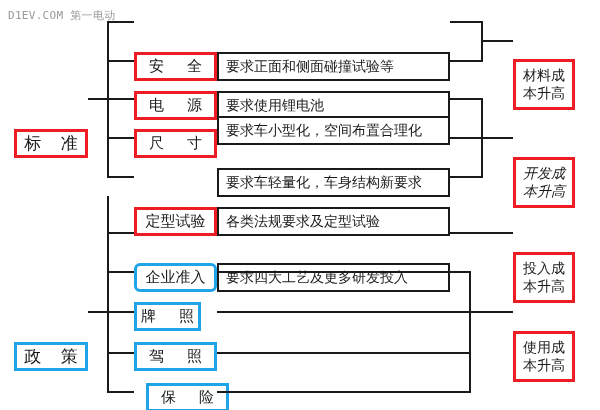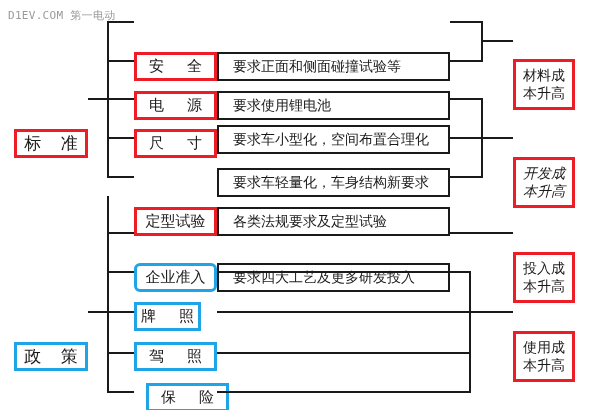--- a/index.html
+++ b/index.html
@@ -67,21 +67,21 @@
     font-size: 15px;
     font-weight: 500;
   }
   .box.cat.spaced {
     letter-spacing: 9px;
     text-indent: 9px;
   }
   .box.desc {
     font-size: 14px;
     justify-content: flex-start;
-    padding-left: 14px;
+    padding-left: 7px;
   }
   .box.outcome {
     font-size: 14px;
     flex-direction: column;
     justify-content: center;
     line-height: 1.25;
     font-weight: 500;
   }
   .box.outcome .l2 { display: block; }
 </style>
@@ -129,21 +129,21 @@
   <div class="box cat red spaced" style="left:134px; top:46px; width:83px; height:29px;">
     <span>电 源</span>
   </div>
   <div class="box desc black" style="left:217px; top:46px; width:233px; height:29px;">
     <span>要求使用锂电池</span>
   </div>
 
   <div class="box cat red spaced" style="left:134px; top:84px; width:83px; height:29px;">
     <span>尺 寸</span>
   </div>
-  <div class="box desc black" style="left:217px; top:80px; width:233px; height:29px;">
+  <div class="box desc black" style="left:217px; top:71px; width:233px; height:29px;">
     <span>要求车小型化，空间布置合理化</span>
   </div>
 
   <div class="box desc black" style="left:217px; top:123px; width:233px; height:29px;">
     <span>要求车轻量化，车身结构新要求</span>
   </div>
 
   <div class="box cat red" style="left:134px; top:162px; width:83px; height:29px;">
     <span>定型试验</span>
   </div>

